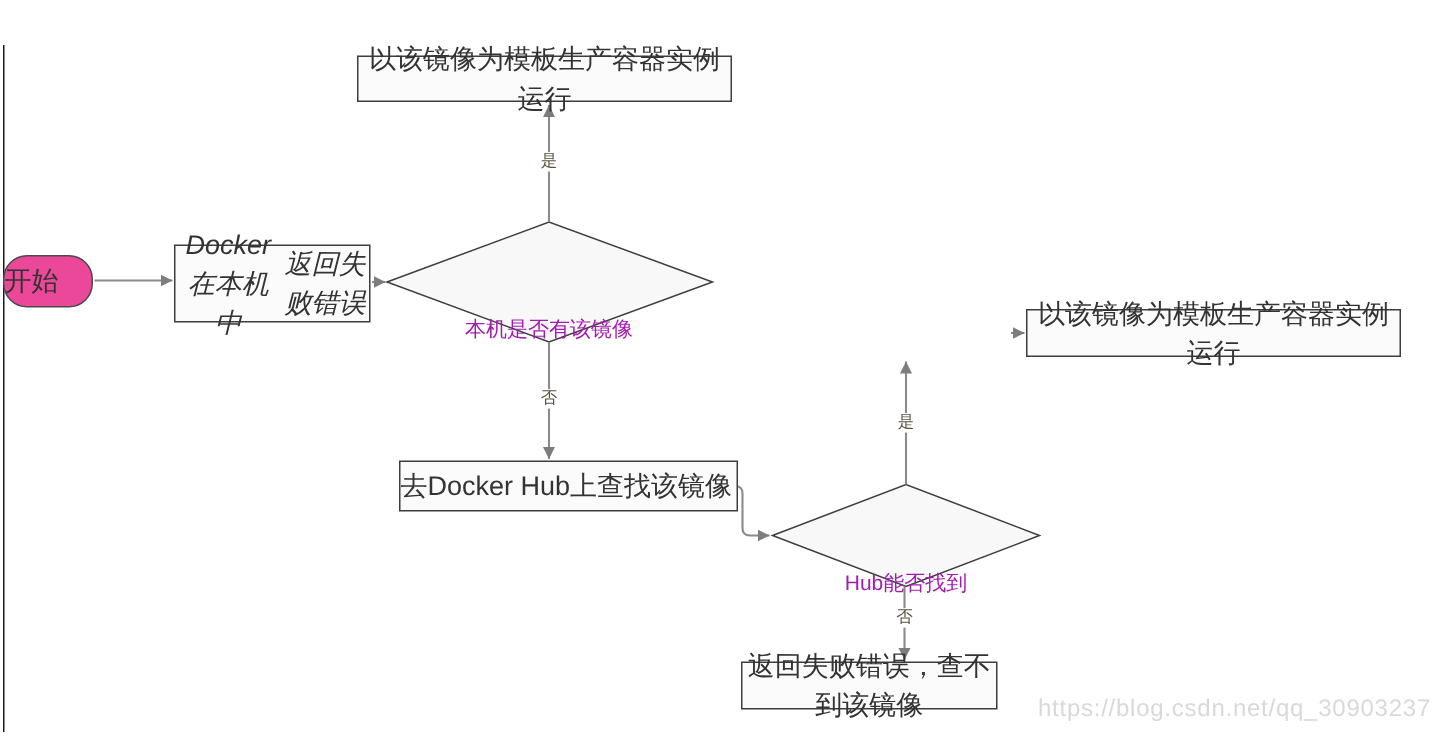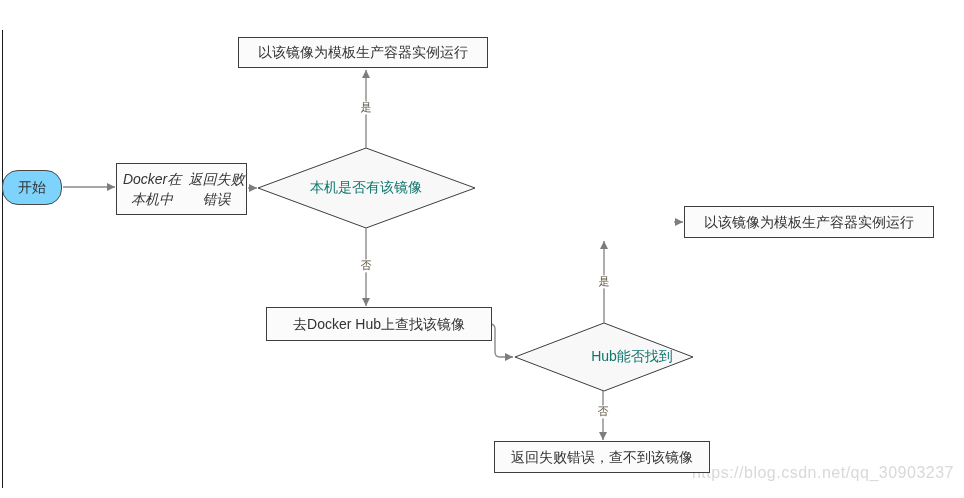--- a/index.html
+++ b/index.html
@@ -16,40 +16,40 @@
     left: 0; top: 0;
     width: 964px; height: 498px;
   }
   .node {
     position: absolute;
     box-sizing: border-box;
     background: #fbfbfb;
     border: 1px solid #3d3d3d;
     display: flex;
     align-items: center;
-    justify-content: center;
-    font-size: 14px;
+    font-size: 18px;
     color: #333333;
     text-align: center;
     line-height: 1.45;
     z-index: 2;
   }
   .node-start {
     border-radius: 16px;
     border-color: #4a4a4a;
-    background: #7dd3fc;
+    background: #ec4899;
   }
   .dtext {
     position: absolute;
     transform: translate(-50%, -50%);
     font-size: 14px;
-    color: #0f766e;
+    color: #a21caf;
     text-align: right;
     white-space: nowrap;
     z-index: 2;
+    margin-top: 32px;
   }
   .edge-label {
     position: absolute;
     transform: translate(-50%, -50%);
     font-size: 11px;
     color: #5a523e;
     background: #ffffff;
     padding: 0 2px;
     line-height: 1.2;
     z-index: 3;
@@ -113,28 +113,28 @@
   <div class="node" style="left:238px; top:37px; width:250px; height:31px;">
     <span>以该镜像为模板生产容器实例运行</span>
   </div>
 
   <div class="dtext" style="left:366px; top:188px;">本机是否有该镜像</div>
 
   <div class="node" style="left:266px; top:307px; width:226px; height:34px;">
     <span>去Docker Hub上查找该镜像</span>
   </div>
 
-  <div class="dtext" style="left:632px; top:357px;">Hub能否找到</div>
+  <div class="dtext" style="left:604px; top:357px;">Hub能否找到</div>
 
 
   <div class="node" style="left:684px; top:206px; width:250px; height:32px;">
     <span>以该镜像为模板生产容器实例运行</span>
   </div>
 
-  <div class="node" style="left:494px; top:441px; width:216px; height:32px;">
+  <div class="node" style="left:494px; top:441px; width:171px; height:32px;">
     <span>返回失败错误，查不到该镜像</span>
   </div>
 
   <div class="edge-label" style="left:366px; top:108px;">是</div>
   <div class="edge-label" style="left:366px; top:266px;">否</div>
   <div class="edge-label" style="left:604px; top:282px;">是</div>
   <div class="edge-label" style="left:603px; top:412px;">否</div>
 
   <div class="watermark">https://blog.csdn.net/qq_30903237</div>
 

